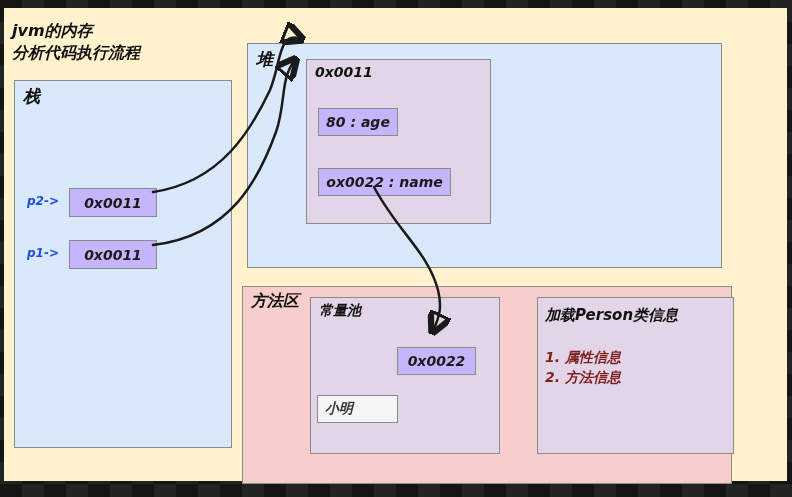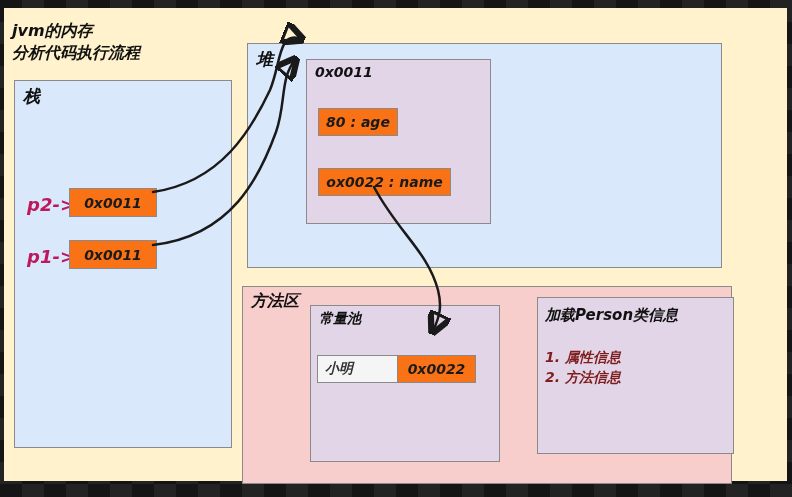--- a/index.html
+++ b/index.html
@@ -27,33 +27,33 @@
   .pink   { background:#f8cecc; }
   .region-label {
     position:absolute; left:8px; top:4px;
     font-weight:700; color:#111; font-size:17px;
   }
   .small-label { font-size:14px; }
   .stack  { left:10px;  top:72px;  width:218px; height:368px; }
   .heap   { left:243px; top:35px;  width:475px; height:225px; }
   .marea  { left:238px; top:278px; width:490px; height:198px; }
   .heap-obj { left:58px; top:15px; width:185px; height:165px; }
-  .cpool    { left:67px;  top:18px; width:190px; height:157px; }
+  .cpool    { left:67px;  top:10px; width:190px; height:157px; }
   .cinfo    { left:282px; top:10px; width:197px; height:157px;margin-left:12px; }
   .val {
-    position:absolute; background:#f97316; border:1px solid #8a8a8a;
+    position:absolute; background:#c4b5fd; border:1px solid #8a8a8a;
     display:flex; align-items:center; justify-content:center;
     font-weight:700; font-size:14px; color:#1a1a1a;
   }
   .white-val {
     background:#f5f5f5; justify-content:flex-start; padding-left:7px;
-    font-weight:600; color:#333;
+    font-weight:600; color:#333;margin-top:48px;
   }
   .var-name {
-    position:absolute; font-weight:700; font-size:18px; color:#be185d;
+    position:absolute; font-weight:700; font-size:12px; color:#1d4ed8;
   }
   .field1 { left:11px; top:48px;  width:80px;  height:28px; }
   .field2 { left:11px; top:108px; width:133px; height:28px; }
   .p2-name { left:12px; top:113px; }
   .p2-val  { left:54px; top:107px; width:88px; height:29px; }
   .p1-name { left:12px; top:165px; }
   .p1-val  { left:54px; top:159px; width:88px; height:29px; }
   .cp-white { left:6px;  top:49px; width:81px; height:28px; }
   .cp-green { left:86px; top:49px; width:79px; height:28px; }
   .ci-title { position:absolute; left:7px; top:8px; font-weight:700; font-size:15px; color:#111; }

